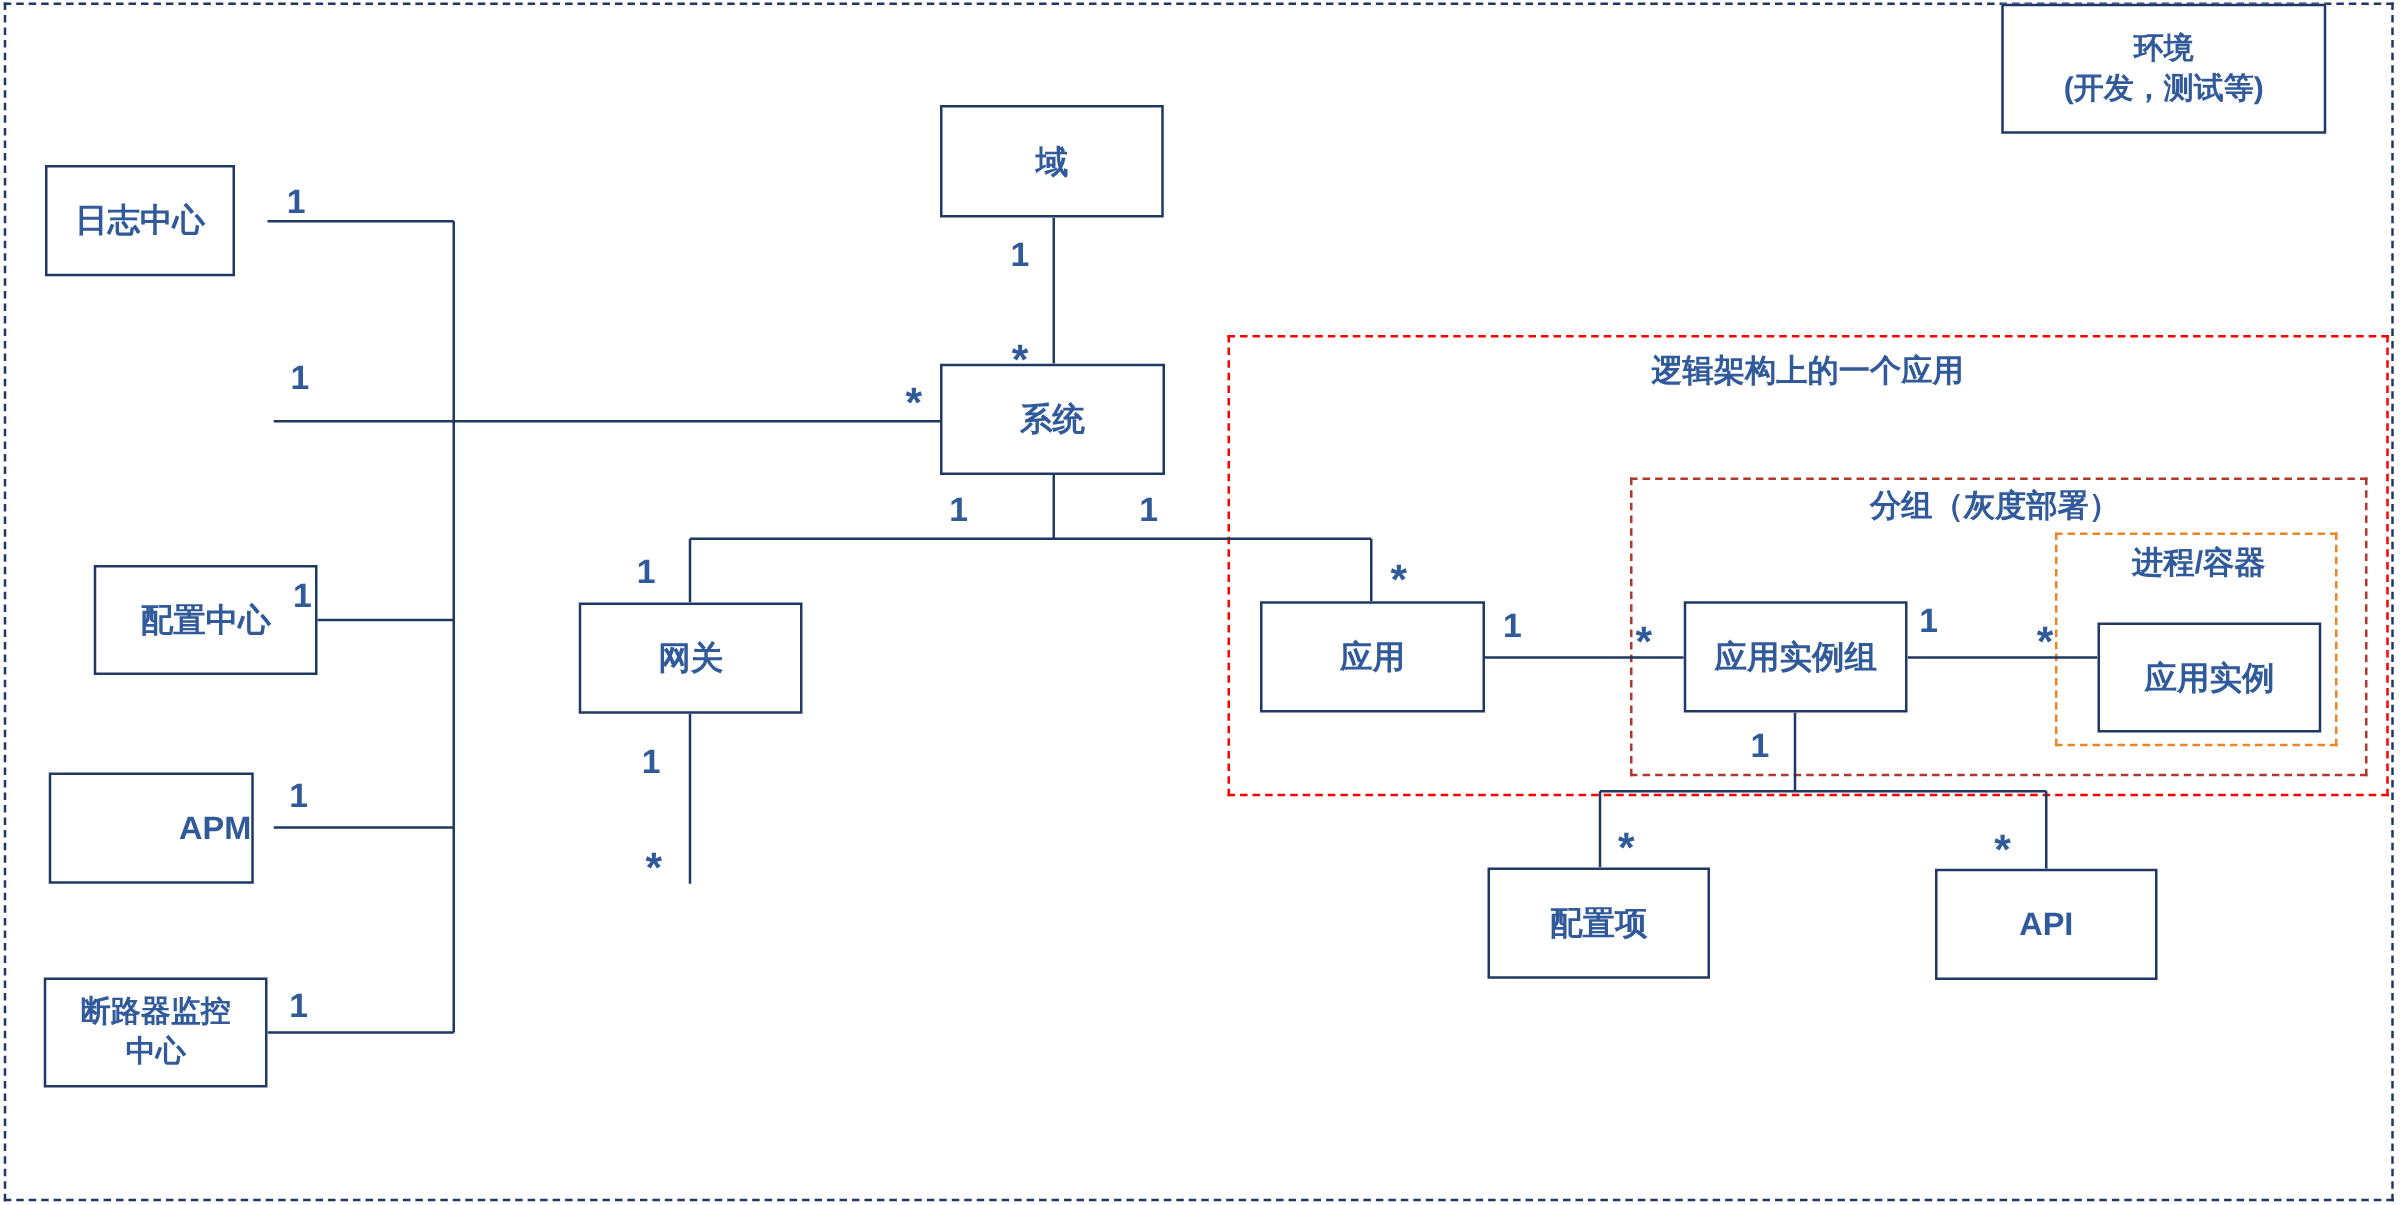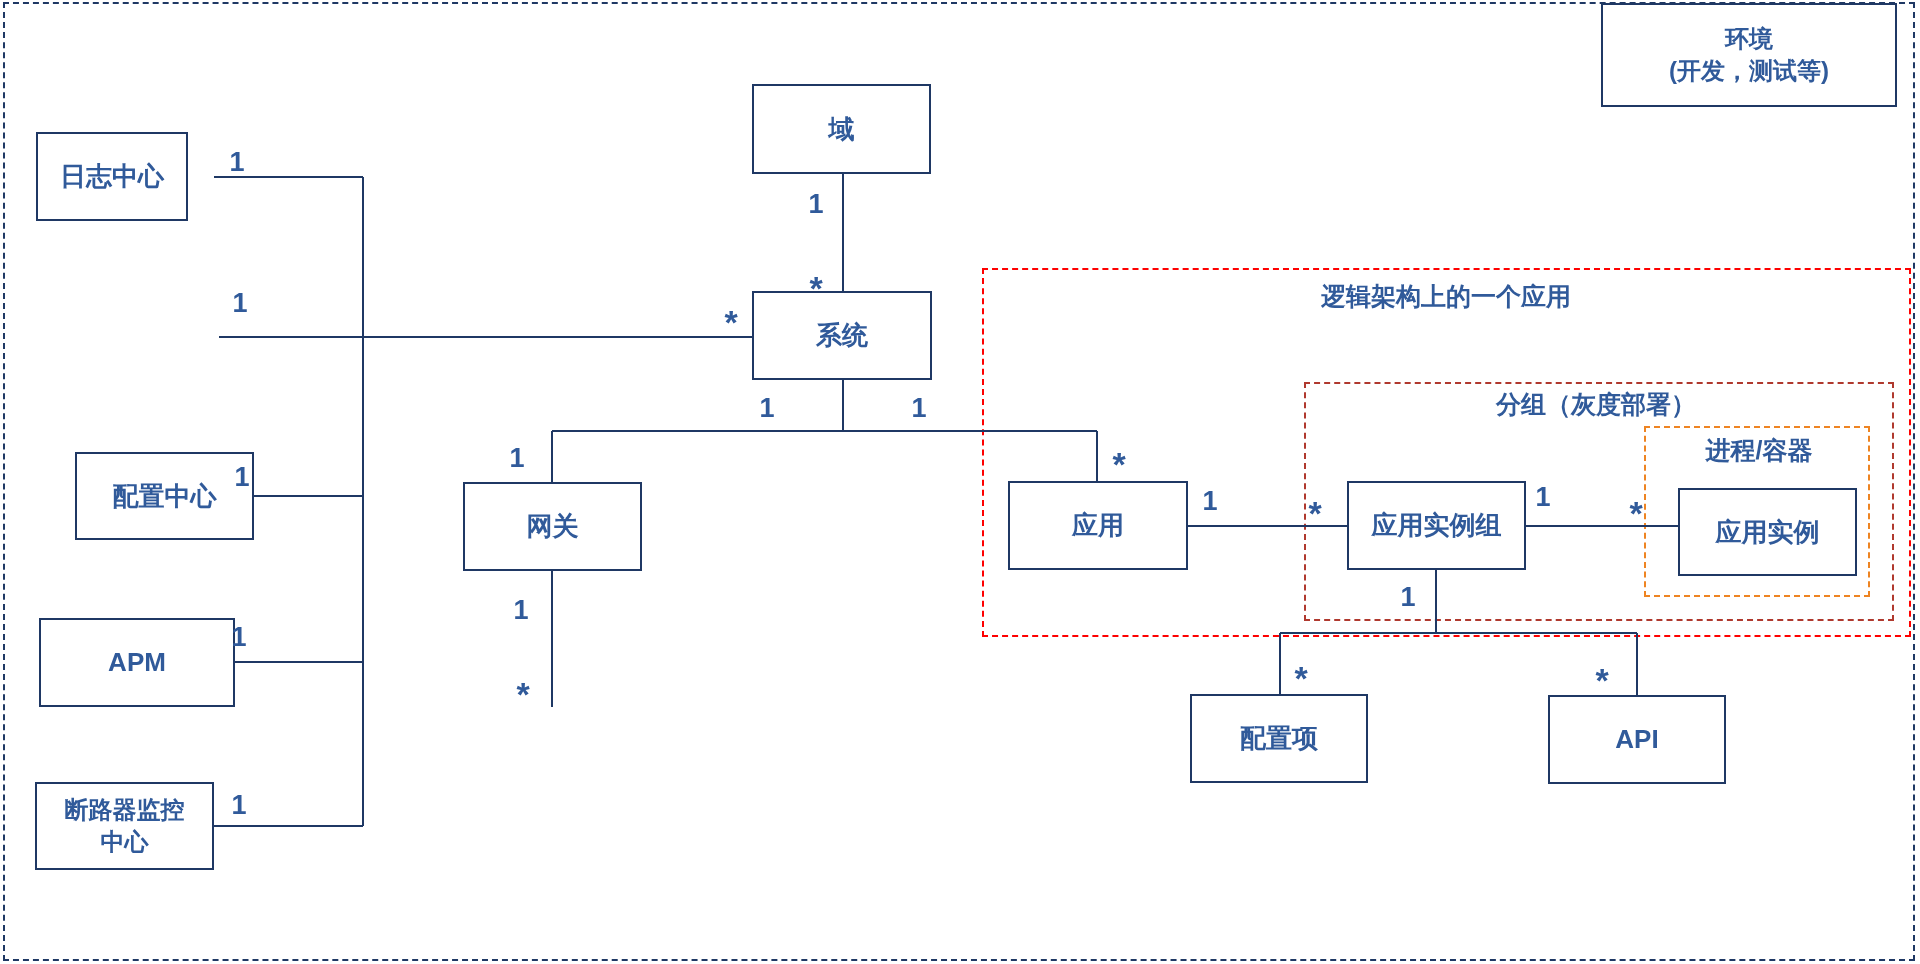--- a/index.html
+++ b/index.html
@@ -48,53 +48,53 @@
     <div class="edge" style="left: 552px; top: 429.75px; width: 545px; height: 2.5px; background: rgb(31, 56, 100);"></div>
     <div class="edge" style="left: 550.75px; top: 431px; width: 2.5px; height: 51px; background: rgb(31, 56, 100);"></div>
     <div class="edge" style="left: 550.75px; top: 571px; width: 2.5px; height: 136px; background: rgb(31, 56, 100);"></div>
     <div class="edge" style="left: 1095.75px; top: 431px; width: 2.5px; height: 50px; background: rgb(31, 56, 100);"></div>
     <div class="edge" style="left: 1188px; top: 524.75px; width: 159px; height: 2.5px; background: rgb(31, 56, 100);"></div>
     <div class="edge" style="left: 1526px; top: 524.75px; width: 152px; height: 2.5px; background: rgb(31, 56, 100);"></div>
     <div class="edge" style="left: 1434.75px; top: 570px; width: 2.5px; height: 63px; background: rgb(31, 56, 100);"></div>
     <div class="edge" style="left: 1280px; top: 631.75px; width: 357px; height: 2.5px; background: rgb(31, 56, 100);"></div>
     <div class="edge" style="left: 1278.75px; top: 633px; width: 2.5px; height: 61px; background: rgb(31, 56, 100);"></div>
     <div class="edge" style="left: 1635.75px; top: 633px; width: 2.5px; height: 62px; background: rgb(31, 56, 100);"></div>
-    <div class="node multi" style="left: 1601px; top: 3px; width: 296px; height: 104px; border-color: rgb(31, 56, 100); color: rgb(48, 90, 154);">
+    <div class="node multi" style="left: 1601px; top: 3px; width: 260px; height: 104px; border-color: rgb(31, 56, 100); color: rgb(48, 90, 154);">
       <div class="node-line">环境</div>
       <div class="node-line">(开发，测试等)</div>
     </div>
     <div class="node" style="left: 752px; top: 84px; width: 179px; height: 90px; border-color: rgb(31, 56, 100); color: rgb(48, 90, 154);">
       <div class="node-line">域</div>
     </div>
     <div class="node" style="left: 752px; top: 291px; width: 180px; height: 89px; border-color: rgb(31, 56, 100); color: rgb(48, 90, 154);">
       <div class="node-line">系统</div>
     </div>
     <div class="node" style="left: 36px; top: 132px; width: 152px; height: 89px; border-color: rgb(31, 56, 100); color: rgb(48, 90, 154);">
       <div class="node-line">日志中心</div>
     </div>
     <div class="node" style="left: 40px; top: 452px; width: 179px; height: 88px; border-color: rgb(31, 56, 100); color: rgb(48, 90, 154); margin-left: 35px;">
       <div class="node-line">配置中心</div>
     </div>
-    <div class="node" style="left: 39px; top: 618px; width: 196px; height: 89px; border-color: rgb(31, 56, 100); color: rgb(48, 90, 154);">
+    <div class="node" style="left: 39px; top: 618px; width: 164px; height: 89px; border-color: rgb(31, 56, 100); color: rgb(48, 90, 154); align-items: flex-end;">
       <div class="node-line">APM</div>
     </div>
     <div class="node multi" style="left: 35px; top: 782px; width: 179px; height: 88px; border-color: rgb(31, 56, 100); color: rgb(48, 90, 154);">
       <div class="node-line">断路器监控</div>
       <div class="node-line">中心</div>
     </div>
     <div class="node" style="left: 463px; top: 482px; width: 179px; height: 89px; border-color: rgb(31, 56, 100); color: rgb(48, 90, 154);">
       <div class="node-line">网关</div>
     </div>
     <div class="node" style="left: 1008px; top: 481px; width: 180px; height: 89px; border-color: rgb(31, 56, 100); color: rgb(48, 90, 154);">
       <div class="node-line">应用</div>
     </div>
     <div class="node" style="left: 1347px; top: 481px; width: 179px; height: 89px; border-color: rgb(31, 56, 100); color: rgb(48, 90, 154);">
       <div class="node-line">应用实例组</div>
     </div>
-    <div class="node" style="left: 1678px; top: 488px; width: 179px; height: 88px; border-color: rgb(31, 56, 100); color: rgb(48, 90, 154);">
+    <div class="node" style="left: 1678px; top: 498px; width: 179px; height: 88px; border-color: rgb(31, 56, 100); color: rgb(48, 90, 154);">
       <div class="node-line">应用实例</div>
     </div>
     <div class="node" style="left: 1190px; top: 694px; width: 178px; height: 89px; border-color: rgb(31, 56, 100); color: rgb(48, 90, 154);">
       <div class="node-line">配置项</div>
     </div>
     <div class="node" style="left: 1548px; top: 695px; width: 178px; height: 89px; border-color: rgb(31, 56, 100); color: rgb(48, 90, 154); text-align: right;">
       <div class="node-line">API</div>
     </div>
     <div class="mult" style="left: 237px; top: 162px; color: rgb(48, 90, 154);">1</div>
     <div class="mult" style="left: 240px; top: 303px; color: rgb(48, 90, 154);">1</div>

